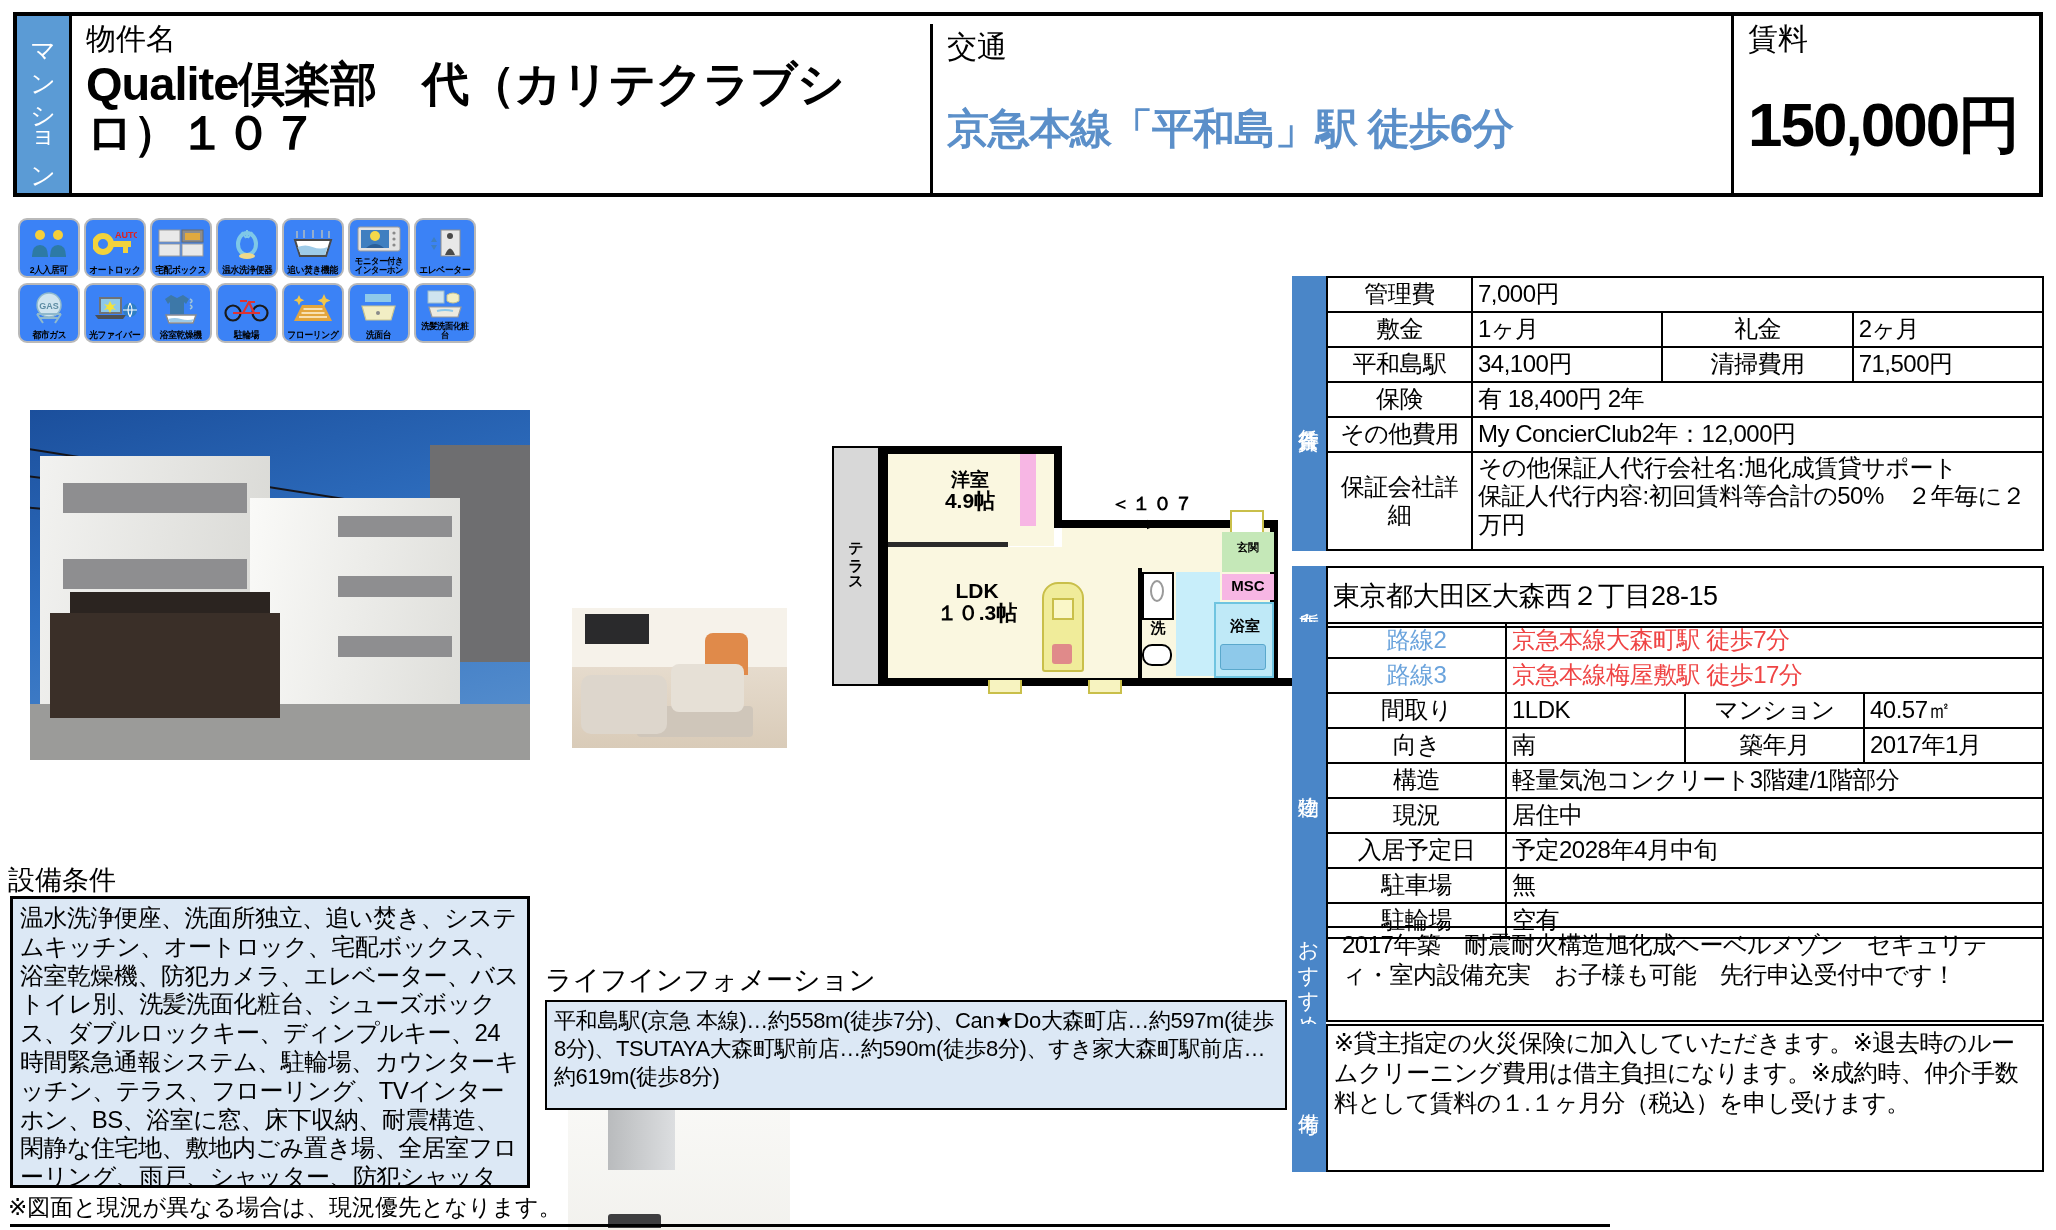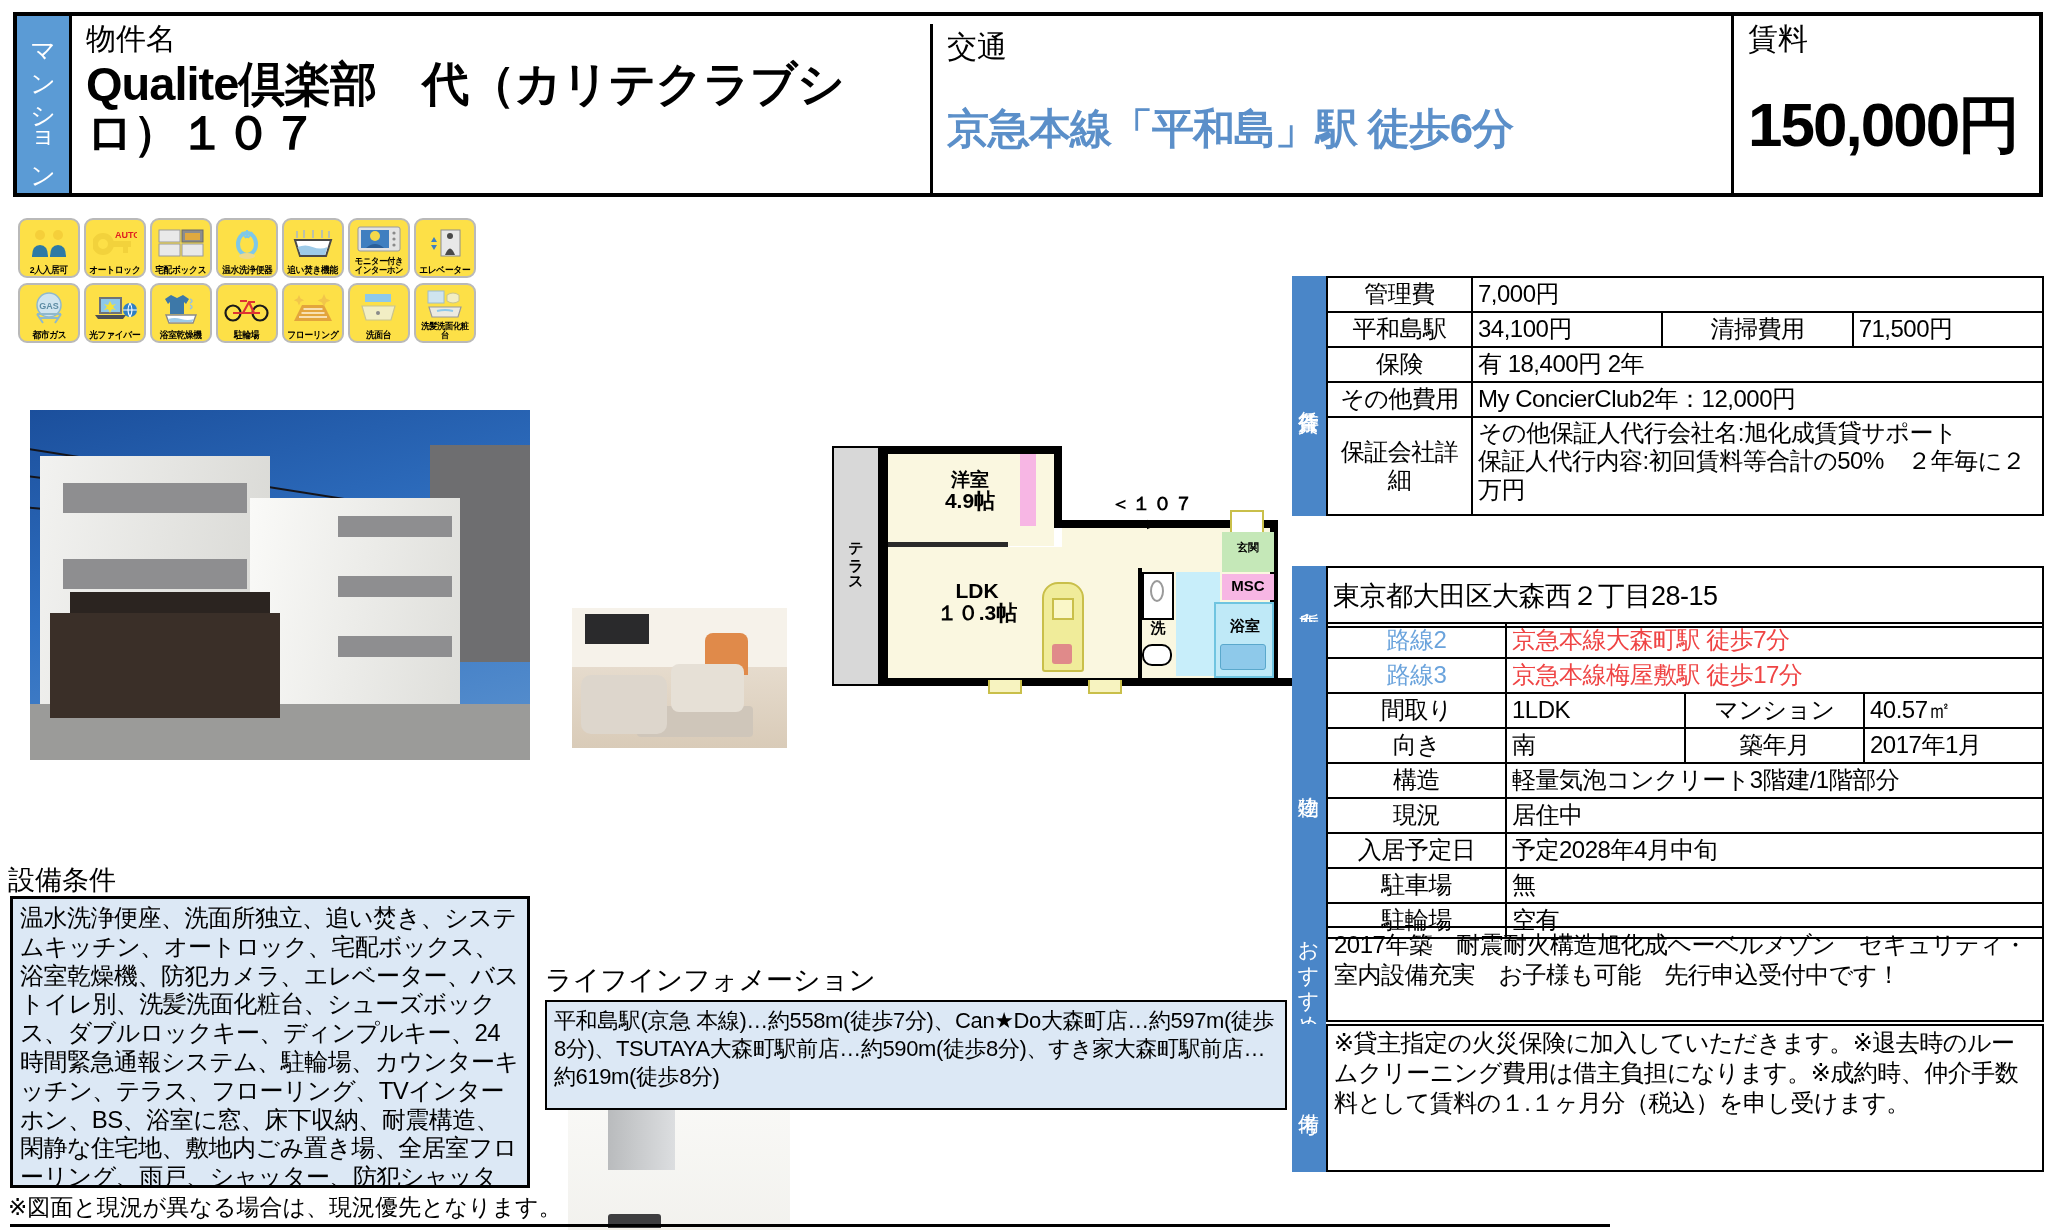--- a/index.html
+++ b/index.html
@@ -19,21 +19,21 @@
   .hdr-name .hdr-val{font-size:47px;font-weight:bold;line-height:1.05;margin-top:2px;letter-spacing:-1px;}
   .hdr-access{width:770px;margin-top:8px;}
   .hdr-access .hdr-val{font-size:42px;font-weight:bold;color:#5b8fc9;line-height:1.1;
        display:flex;flex:1;align-items:center;letter-spacing:-1px;}
   .hdr-rent{flex:1;}
   .hdr-rent .hdr-val{font-size:62px;font-weight:bold;line-height:1;display:flex;flex:1;align-items:center;letter-spacing:-2px;text-align:right;}
 
   
   #iconwrap{left:18px;top:218px;width:520px;}
   .iconrow{display:flex;gap:4px;margin-bottom:5px;}
-  .icon{width:62px;height:60px;border:2px solid #b9b9b9;border-radius:9px;background:#fde047;
+  .icon{width:62px;height:60px;border:2px solid #b9b9b9;border-radius:9px;background:#3b82f6;
         display:flex;flex-direction:column;align-items:center;justify-content:flex-end;
         box-sizing:border-box;overflow:hidden;padding-bottom:1px;}
   .icon .glyph{flex:1;display:flex;align-items:center;justify-content:center;width:100%;}
   .icon .cap{font-size:9.5px;font-weight:bold;line-height:1.02;text-align:center;
              white-space:nowrap;transform:scaleX(.92);letter-spacing:-.4px;}
   .icon .cap.two{white-space:normal;font-size:9px;line-height:1.0;}
 
   
   .ph{background:#e9e9e9;overflow:hidden;position:relative;}
   #photo-main{left:30px;top:410px;width:500px;height:350px;}
@@ -107,21 +107,21 @@
 
   #loc{left:1292px;top:566px;width:752px;}
   #loc td{height:56px;font-size:27px;}
 
   #bldg{left:1292px;top:622px;width:752px;}
   #bldg td.k{width:133px;}
   #bldg td.k2{width:150px;text-align:center;}
   #bldg td.v2{width:168px;}
 
   #osusume{left:1292px;top:926px;width:752px;}
-  #osusume .cellbox{flex:1;border:2px solid #000;padding:2px 6px;font-size:24px;line-height:1.24;letter-spacing:-0.5px;height:96px;box-sizing:border-box;}
+  #osusume .cellbox{flex:1;border:2px solid #000;padding:2px 14px;font-size:24px;line-height:1.24;letter-spacing:-0.5px;height:96px;box-sizing:border-box;}
   #bikou{left:1292px;top:1024px;width:752px;}
   #bikou .cellbox{flex:1;border:2px solid #000;padding:2px 6px;font-size:24px;line-height:1.26;letter-spacing:-0.5px;height:148px;box-sizing:border-box;}
 
   #footrule{left:10px;top:1224px;width:1600px;height:3px;background:#000;}
 </style>
 </head>
 <body>
 
 <div class="abs" id="header">
   <div class="hdr-tagcol">
@@ -410,20 +410,26 @@
     <span>賃貸条件</span>
   </div>
   <div class="tbody">
     <table class="rt">
       <tbody>
           <tr>
         <td class="k">管理費</td>
         <td colspan="3">7,000円</td>
       </tr>
       <tr>
+        <td class="k">敷金</td>
+        <td>1ヶ月</td>
+        <td class="k2">礼金</td>
+        <td class="v2">2ヶ月</td>
+      </tr>
+      <tr>
         <td class="k">平和島駅</td>
         <td>34,100円</td>
         <td class="k2">清掃費用</td>
         <td class="v2">71,500円</td>
       </tr>
       <tr>
         <td class="k">保険</td>
         <td colspan="3">有 18,400円 2年</td>
       </tr>
       <tr>

